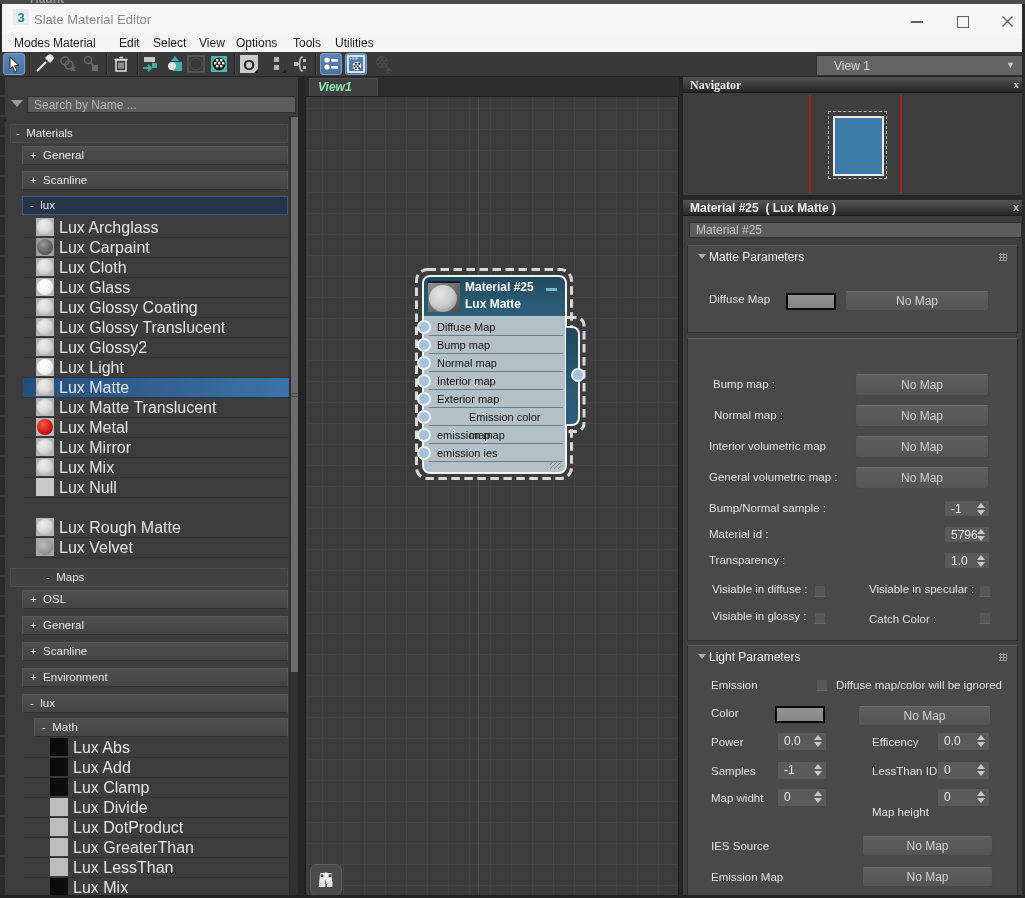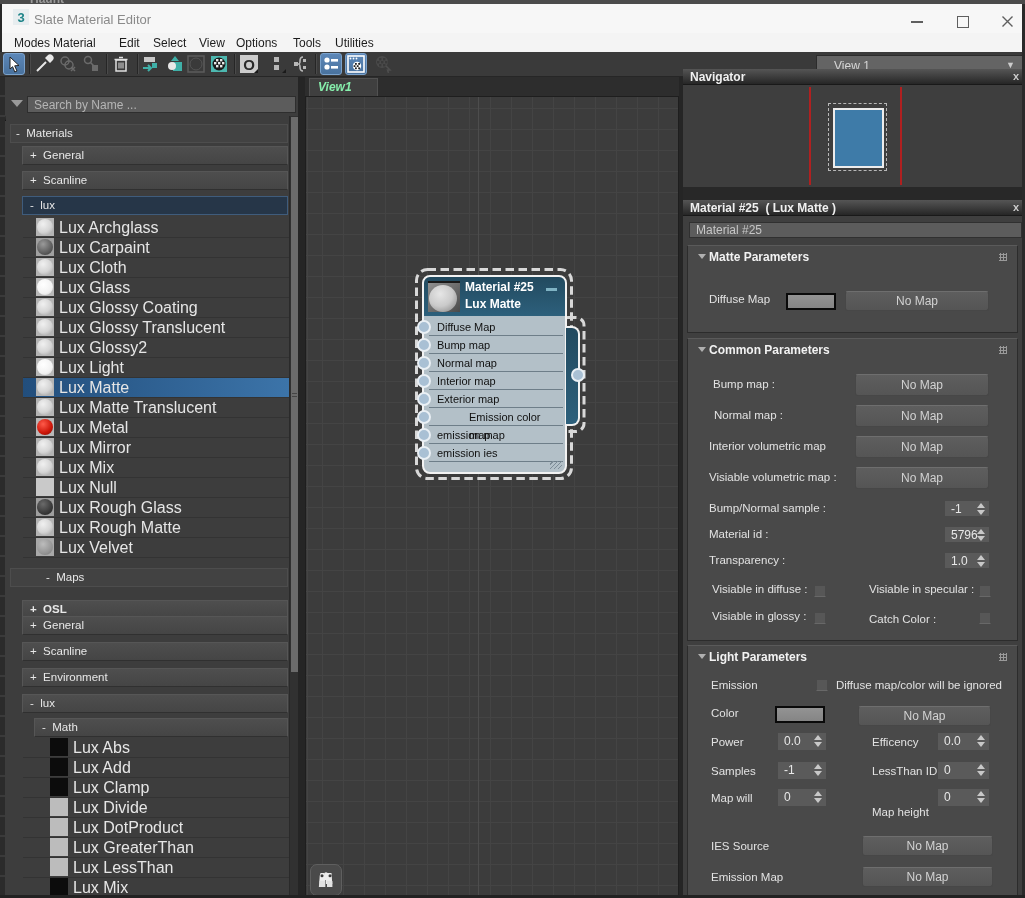--- a/index.html
+++ b/index.html
@@ -68,33 +68,33 @@
   .nrow{position:absolute;left:5px;width:134px;height:18px;font-size:11px;color:#101010;line-height:18px;
         border-bottom:1px solid #6e7e89;padding-left:8px;box-sizing:border-box;}
   .sock{position:absolute;width:10px;height:10px;border-radius:50%;background:#a9c0d4;border:2px solid #e9eff4;}
   #outtab{position:absolute;left:142px;top:49px;width:14px;height:100px;background:linear-gradient(#224a5f,#2d607c);
           border:2px solid #f2f2f2;border-left:none;border-radius:0 8px 8px 0;box-sizing:border-box;}
   #grip{position:absolute;right:3px;bottom:3px;width:12px;height:8px;
         background:repeating-linear-gradient(135deg,transparent 0,transparent 2px,#7e8d98 2px,#7e8d98 3px);}
   #binoc{left:4px;top:767px;width:32px;height:32px;background:#4a4a4a;border:1px solid #5f5f5f;border-radius:7px;box-sizing:border-box;}
   
   #rgap{left:679px;top:77px;width:4px;height:821px;background:#252525;}
-  #nav{left:683px;top:69px;width:342px;height:118px;background:#3e3e3e;}
+  #nav{left:683px;top:77px;width:342px;height:118px;background:#3e3e3e;font-family:Liberation Serif, serif;}
   #navhead{left:0;top:0;width:342px;height:16px;}
   .redline{position:absolute;top:18px;width:2px;height:98px;background:#b02020;}
   #navthumb{position:absolute;left:150px;top:39px;width:47px;height:56px;background:#3e7ba8;border:2px solid #ececec;}
   #navdash{position:absolute;left:145px;top:34px;width:57px;height:66px;border:1px dashed #b8b8b8;}
   #params{left:683px;top:200px;width:342px;height:698px;background:#3f3f3f;}
   #phead3{left:0;top:0;width:342px;height:16px;}
   #namefield{position:absolute;left:6px;top:22px;width:333px;height:16px;background:#5c5c5c;border:1px solid #303030;
              color:#c6c6c6;font-size:12px;line-height:15px;padding-left:6px;box-sizing:border-box;}
   .roll{position:absolute;left:4px;width:331px;background:#494949;border:1px solid #2c2c2c;border-top-color:#5a5a5a;box-sizing:border-box;}
   .rhead{position:absolute;left:0;top:0;height:22px;width:100%;}
   .rtri{position:absolute;left:10px;top:8px;width:0;height:0;border-left:4px solid transparent;border-right:4px solid transparent;border-top:5px solid #b0b0b0;}
-  .rtitle{position:absolute;left:21px;top:4px;font-size:12px;font-weight:bold;color:#f2f2f2;}
+  .rtitle{position:absolute;left:21px;top:4px;font-size:12px;font-weight:normal;color:#f2f2f2;}
   .rdots{position:absolute;right:10px;top:7px;width:8px;height:8px;
      background-image:radial-gradient(#9a9a9a 1px,transparent 1.2px);background-size:3px 3px;}
   .lab{position:absolute;font-size:11.5px;color:#e2e2e2;}
   .nomap{position:absolute;background:linear-gradient(#5e5e5e,#555555);border:1px solid #474747;border-top-color:#6e6e6e;
          border-radius:3px;color:#d2d2d2;font-size:12px;text-align:center;box-sizing:border-box;}
   .swatch{position:absolute;background:linear-gradient(#939393,#858585);border:2px solid #0a0a0a;box-sizing:border-box;}
   .spin{position:absolute;background:#5a5a5a;box-sizing:border-box;color:#e8e8e8;font-size:12px;}
   .spin .v{position:absolute;left:6px;top:1px;}
   .spin .a{position:absolute;right:4px;top:2px;width:8px;height:12px;}
   .chk{position:absolute;width:12px;height:12px;background:#575757;border:1px solid #494949;border-bottom-color:#686868;box-sizing:border-box;}
@@ -361,40 +361,34 @@
     <div class="item " style="top:342px;">
       <span class="ic" style="background:#b4b4b4;">
         <span class="sphere" style="background:radial-gradient(circle at 38% 32%,#f0f0f0,#d4d4d4 55%,#a2a2a2 95%);"></span>
       </span>
       <span class="lb">Lux Mix</span>
     </div>
     <div class="item " style="top:362px;">
       <span class="ic" style="background:#c9c9c9;"></span>
       <span class="lb">Lux Null</span>
     </div>
-    <div class="item " style="top:382px;">
-      <span class="ic" style="background:#9e9e9e;">
-        <span class="sphere" style="background:radial-gradient(circle at 38% 32%,#6a6a6a,#3a3a3a 60%,#222 95%);"></span>
-      </span>
-      <span class="lb">Lux Rough Glass</span>
-    </div>
     <div class="item " style="top:402px;">
       <span class="ic" style="background:#b4b4b4;">
         <span class="sphere" style="background:radial-gradient(circle at 38% 32%,#f0f0f0,#d4d4d4 55%,#a2a2a2 95%);"></span>
       </span>
       <span class="lb">Lux Rough Matte</span>
     </div>
     <div class="item " style="top:422px;">
       <span class="ic" style="background:#a8a8a8;">
         <span class="sphere" style="background:radial-gradient(circle at 38% 32%,#bcbcbc,#969696 60%,#787878 95%);"></span>
       </span>
       <span class="lb">Lux Velvet</span>
     </div>
     <div class="grp" style="top:452px;padding-left:35px;">-&nbsp; Maps</div>
-    <div class="bar " style="top:484px;font-weight:bold;">+&nbsp; OSL</div>
+    <div class="bar " style="top:474px;">+&nbsp; OSL</div>
     <div class="bar " style="top:500px;">+&nbsp; General</div>
     <div class="bar " style="top:526px;">+&nbsp; Scanline</div>
     <div class="bar " style="top:552px;">+&nbsp; Environment</div>
     <div class="bar " style="top:578px;">-&nbsp; lux</div>
     <div class="bar bar2" style="top:602px;">-&nbsp; Math</div>
     <div class="item item2" style="top:622px;">
       <span class="ic" style="background:#0c0c0c;"></span>
       <span class="lb">Lux Abs</span>
     </div>
     <div class="item item2" style="top:642px;">
@@ -510,32 +504,27 @@
         <div class="rtri"></div>
         <span class="rtitle">Matte Parameters</span>
         <div class="rdots"></div>
       </div>
     <span class="lab" style="left:21px;top:47px;">Diffuse Map</span>
     <div class="swatch" style="left:98px;top:47px;width:50px;height:17px;"></div>
     <div class="nomap" style="left:157px;top:45px;width:144px;height:20px;line-height:19px;">No Map</div>
   </div>
 
   <div class="roll" style="top:138px;height:303px;">
-    <div class="rhead">
-        <div class="rtri"></div>
-        <span class="rtitle">Common Parameters</span>
-        <div class="rdots"></div>
-      </div>
     <span class="lab" style="left:25px;top:39px;">Bump map :</span>
     <div class="nomap" style="left:167px;top:35px;width:134px;height:22px;line-height:21px;">No Map</div>
     <span class="lab" style="left:26px;top:70px;">Normal map :</span>
     <div class="nomap" style="left:167px;top:66px;width:134px;height:22px;line-height:21px;">No Map</div>
     <span class="lab" style="left:21px;top:101px;">Interior volumetric map</span>
     <div class="nomap" style="left:167px;top:97px;width:134px;height:22px;line-height:21px;">No Map</div>
-    <span class="lab" style="left:21px;top:132px;">Visiable volumetric map :</span>
+    <span class="lab" style="left:21px;top:132px;">General volumetric map :</span>
     <div class="nomap" style="left:167px;top:128px;width:134px;height:22px;line-height:21px;">No Map</div>
     <span class="lab" style="left:21px;top:163px;">Bump/Normal sample :</span>
     <div class="spin" style="left:257px;top:162px;width:44px;height:15px;">
         <span class="v">-1</span>
         <span class="a">
           <span class="up"></span>
           <span class="dn"></span>
         </span>
       </div>
     <span class="lab" style="left:21px;top:189px;">Material id :</span>
@@ -601,21 +590,21 @@
         </span>
       </div>
     <span class="lab" style="left:184px;top:119px;">LessThan ID</span>
     <div class="spin" style="left:250px;top:116px;width:51px;height:17px;">
         <span class="v">0</span>
         <span class="a">
           <span class="up"></span>
           <span class="dn"></span>
         </span>
       </div>
-    <span class="lab" style="left:23px;top:146px;">Map will</span>
+    <span class="lab" style="left:23px;top:146px;">Map widht</span>
     <div class="spin" style="left:90px;top:143px;width:48px;height:17px;">
         <span class="v">0</span>
         <span class="a">
           <span class="up"></span>
           <span class="dn"></span>
         </span>
       </div>
     <span class="lab" style="left:184px;top:160px;">Map height</span>
     <div class="spin" style="left:250px;top:143px;width:51px;height:17px;">
         <span class="v">0</span>

